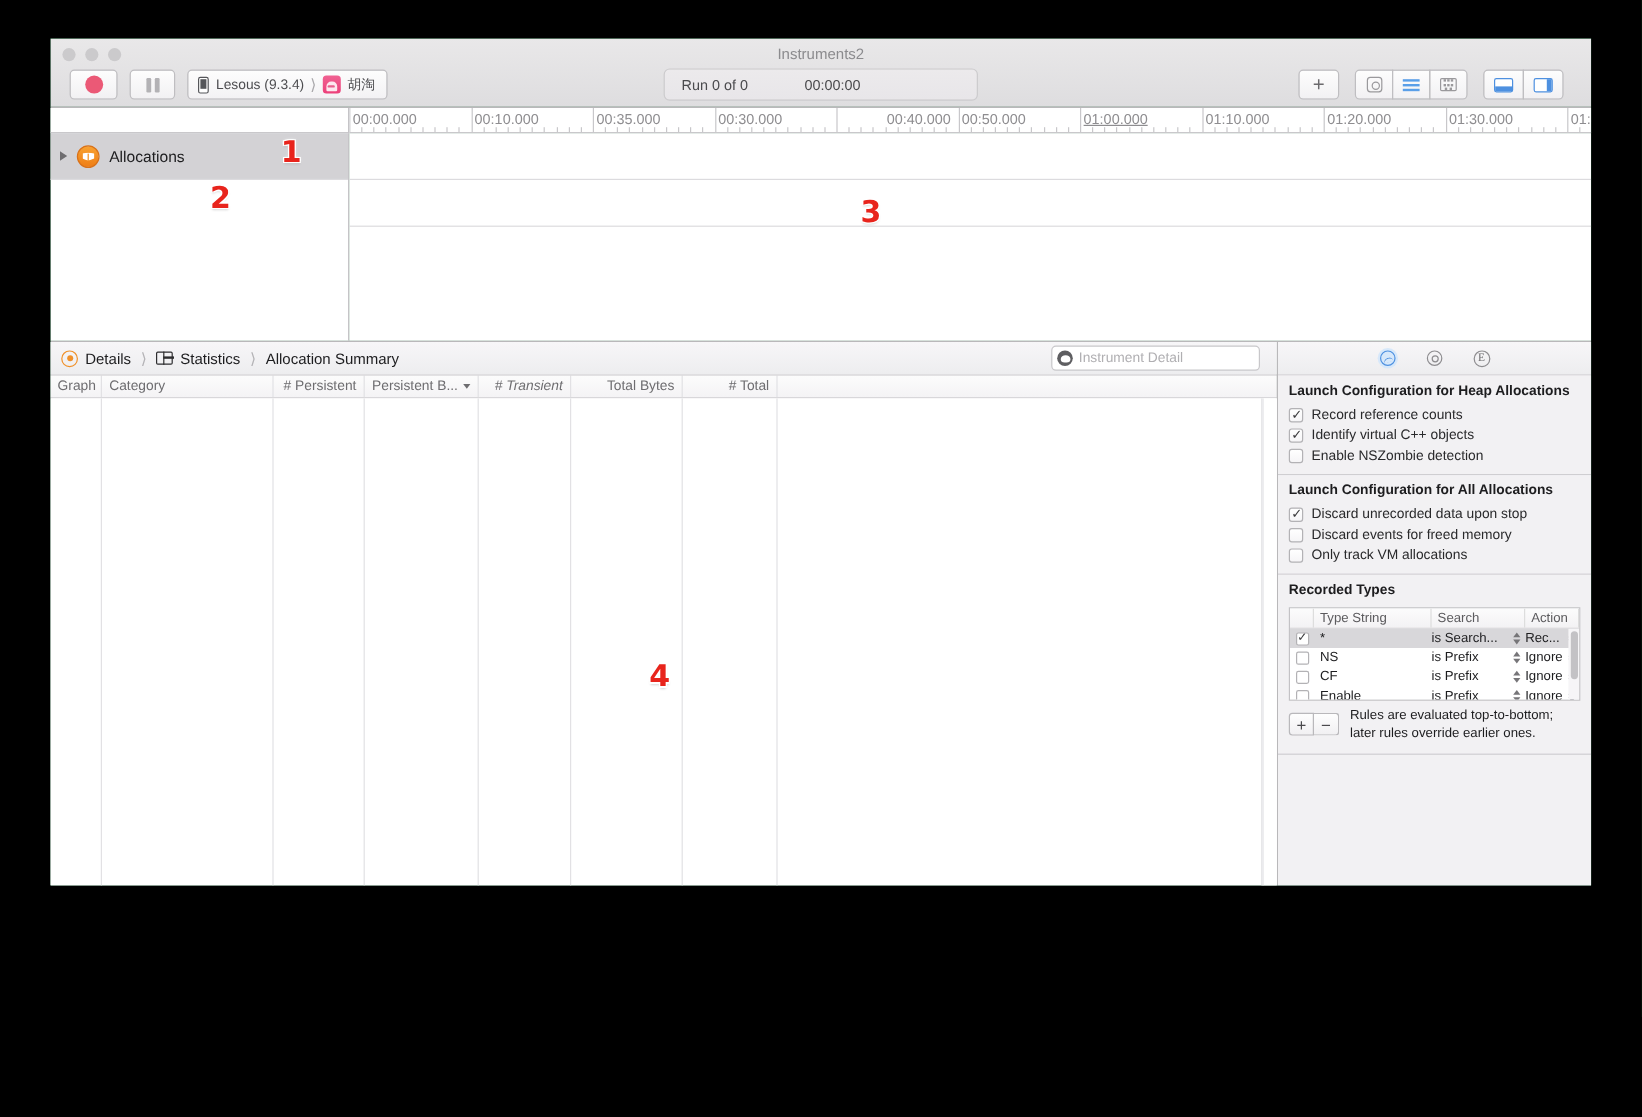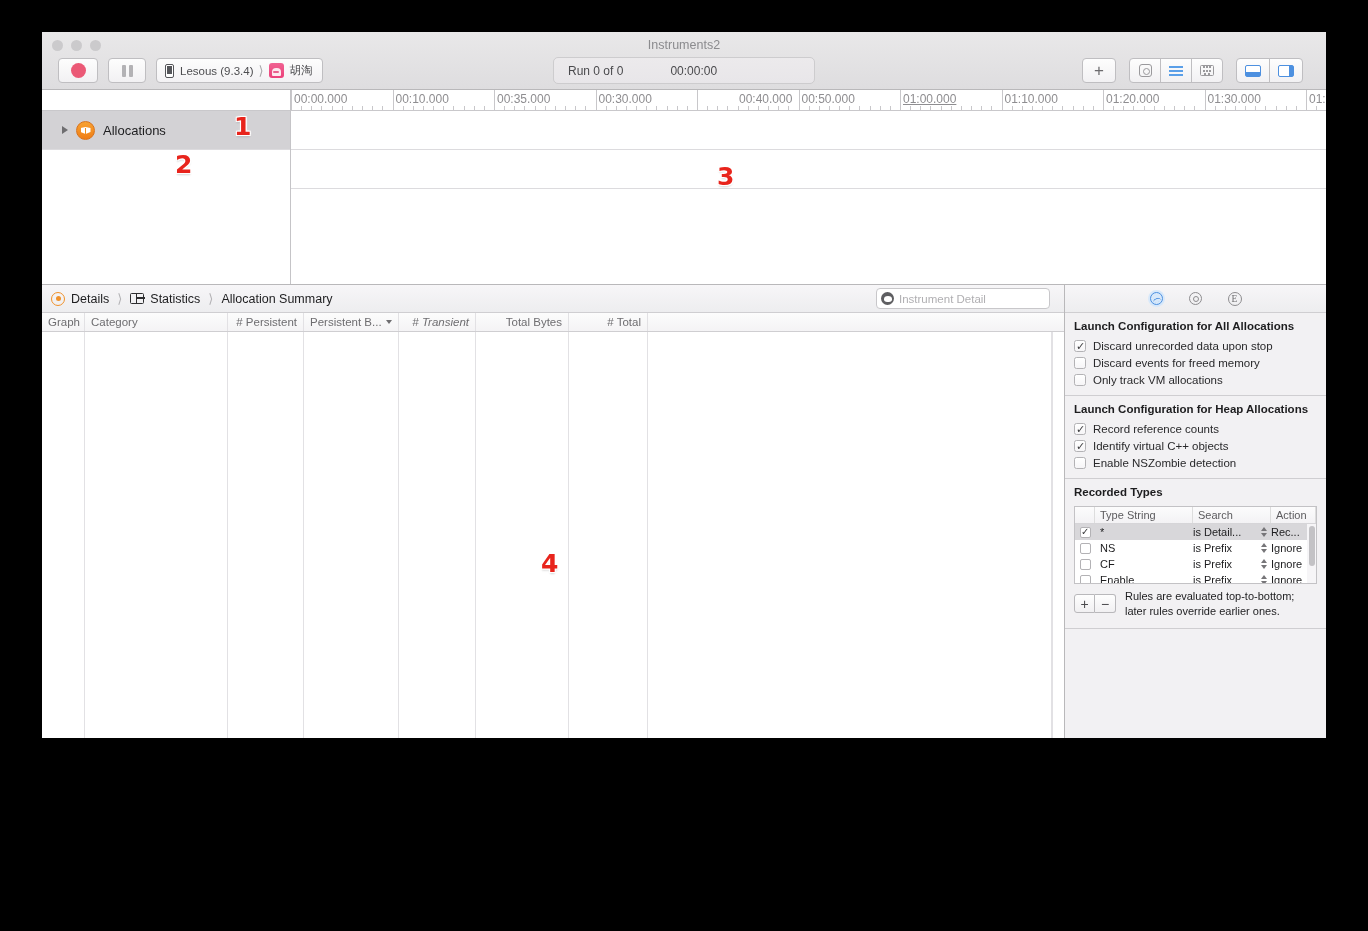--- a/index.html
+++ b/index.html
@@ -158,21 +158,21 @@
   .rminor { position: absolute; bottom: 0; width: 1px; height: 4px; background: #c8c7ca; }
 
   
   .tl-area { height: 173px; display: flex; flex: 0 0 auto; position: relative; }
   .tl-list {
     width: 249px; border-right: 1px solid #c5c4c7; background: #fff;
     flex: 0 0 auto;
   }
   .inst-row {
     height: 39px; display: flex; align-items: center; gap: 8px;
-    padding-left: 20px; border-bottom: 1px solid #dcdbde; font-size: 13px; color: #1d1d1f;
+    padding-left: 8px; border-bottom: 1px solid #dcdbde; font-size: 13px; color: #1d1d1f;
   }
   .inst-row.selected { background: #d3d2d5; }
   .disc-tri {
     width: 0; height: 0;
     border-left: 6px solid #6e6d70; border-top: 4.5px solid transparent;
     border-bottom: 4.5px solid transparent; flex: 0 0 auto;
   }
   .inst-ico {
     width: 19px; height: 19px; border-radius: 50%;
     background: linear-gradient(to bottom,#f8a231,#ef7e16);
@@ -673,68 +673,68 @@
           <span class="gear2"></span>
         </div>
         <div class="itab">
           <span class="e-ico">E</span>
         </div>
       </div>
 
       <div class="insp-body">
 
         <div class="insp-section">
+          <div class="insp-head">Launch Configuration for Heap Allocations</div>
+          <div class="cbrow">
+            <span class="cbox on"></span>
+            <span>Record reference counts</span>
+          </div>
+          <div class="cbrow">
+            <span class="cbox on"></span>
+            <span>Identify virtual C++ objects</span>
+          </div>
+          <div class="cbrow">
+            <span class="cbox"></span>
+            <span>Enable NSZombie detection</span>
+          </div>
+        </div>
+
+        <div class="insp-section">
           <div class="insp-head">Launch Configuration for All Allocations</div>
           <div class="cbrow">
             <span class="cbox on"></span>
             <span>Discard unrecorded data upon stop</span>
           </div>
           <div class="cbrow">
             <span class="cbox"></span>
             <span>Discard events for freed memory</span>
           </div>
           <div class="cbrow">
             <span class="cbox"></span>
             <span>Only track VM allocations</span>
-          </div>
-        </div>
-
-        <div class="insp-section">
-          <div class="insp-head">Launch Configuration for Heap Allocations</div>
-          <div class="cbrow">
-            <span class="cbox on"></span>
-            <span>Record reference counts</span>
-          </div>
-          <div class="cbrow">
-            <span class="cbox on"></span>
-            <span>Identify virtual C++ objects</span>
-          </div>
-          <div class="cbrow">
-            <span class="cbox"></span>
-            <span>Enable NSZombie detection</span>
           </div>
         </div>
 
         <div class="insp-section">
           <div class="insp-head">Recorded Types</div>
           <div class="rt-table">
             <div class="rt-head">
               <div class="rt-c1"></div>
               <div class="rt-c2" style="border-right:1px solid #ddd">Type String</div>
               <div class="rt-c3" style="border-right:1px solid #ddd">Search</div>
               <div class="rt-c4">Action</div>
             </div>
             <div id="rt-rows">
                 <div class="rt-row sel">
                   <div class="rt-c1">
                     <span class="cbox-sm on"></span>
                   </div>
                   <div class="rt-c2">*</div>
                   <div class="rt-c3">
-                    <span>is Detail...</span>
+                    <span>is Search...</span>
                     <span class="stepper">
                       <i class="up"></i>
                       <i class="dn"></i>
                     </span>
                   </div>
                   <div class="rt-c4">
                     <span>Rec...</span>
                     <span class="stepper">
                       <i class="up"></i>
                       <i class="dn"></i>

